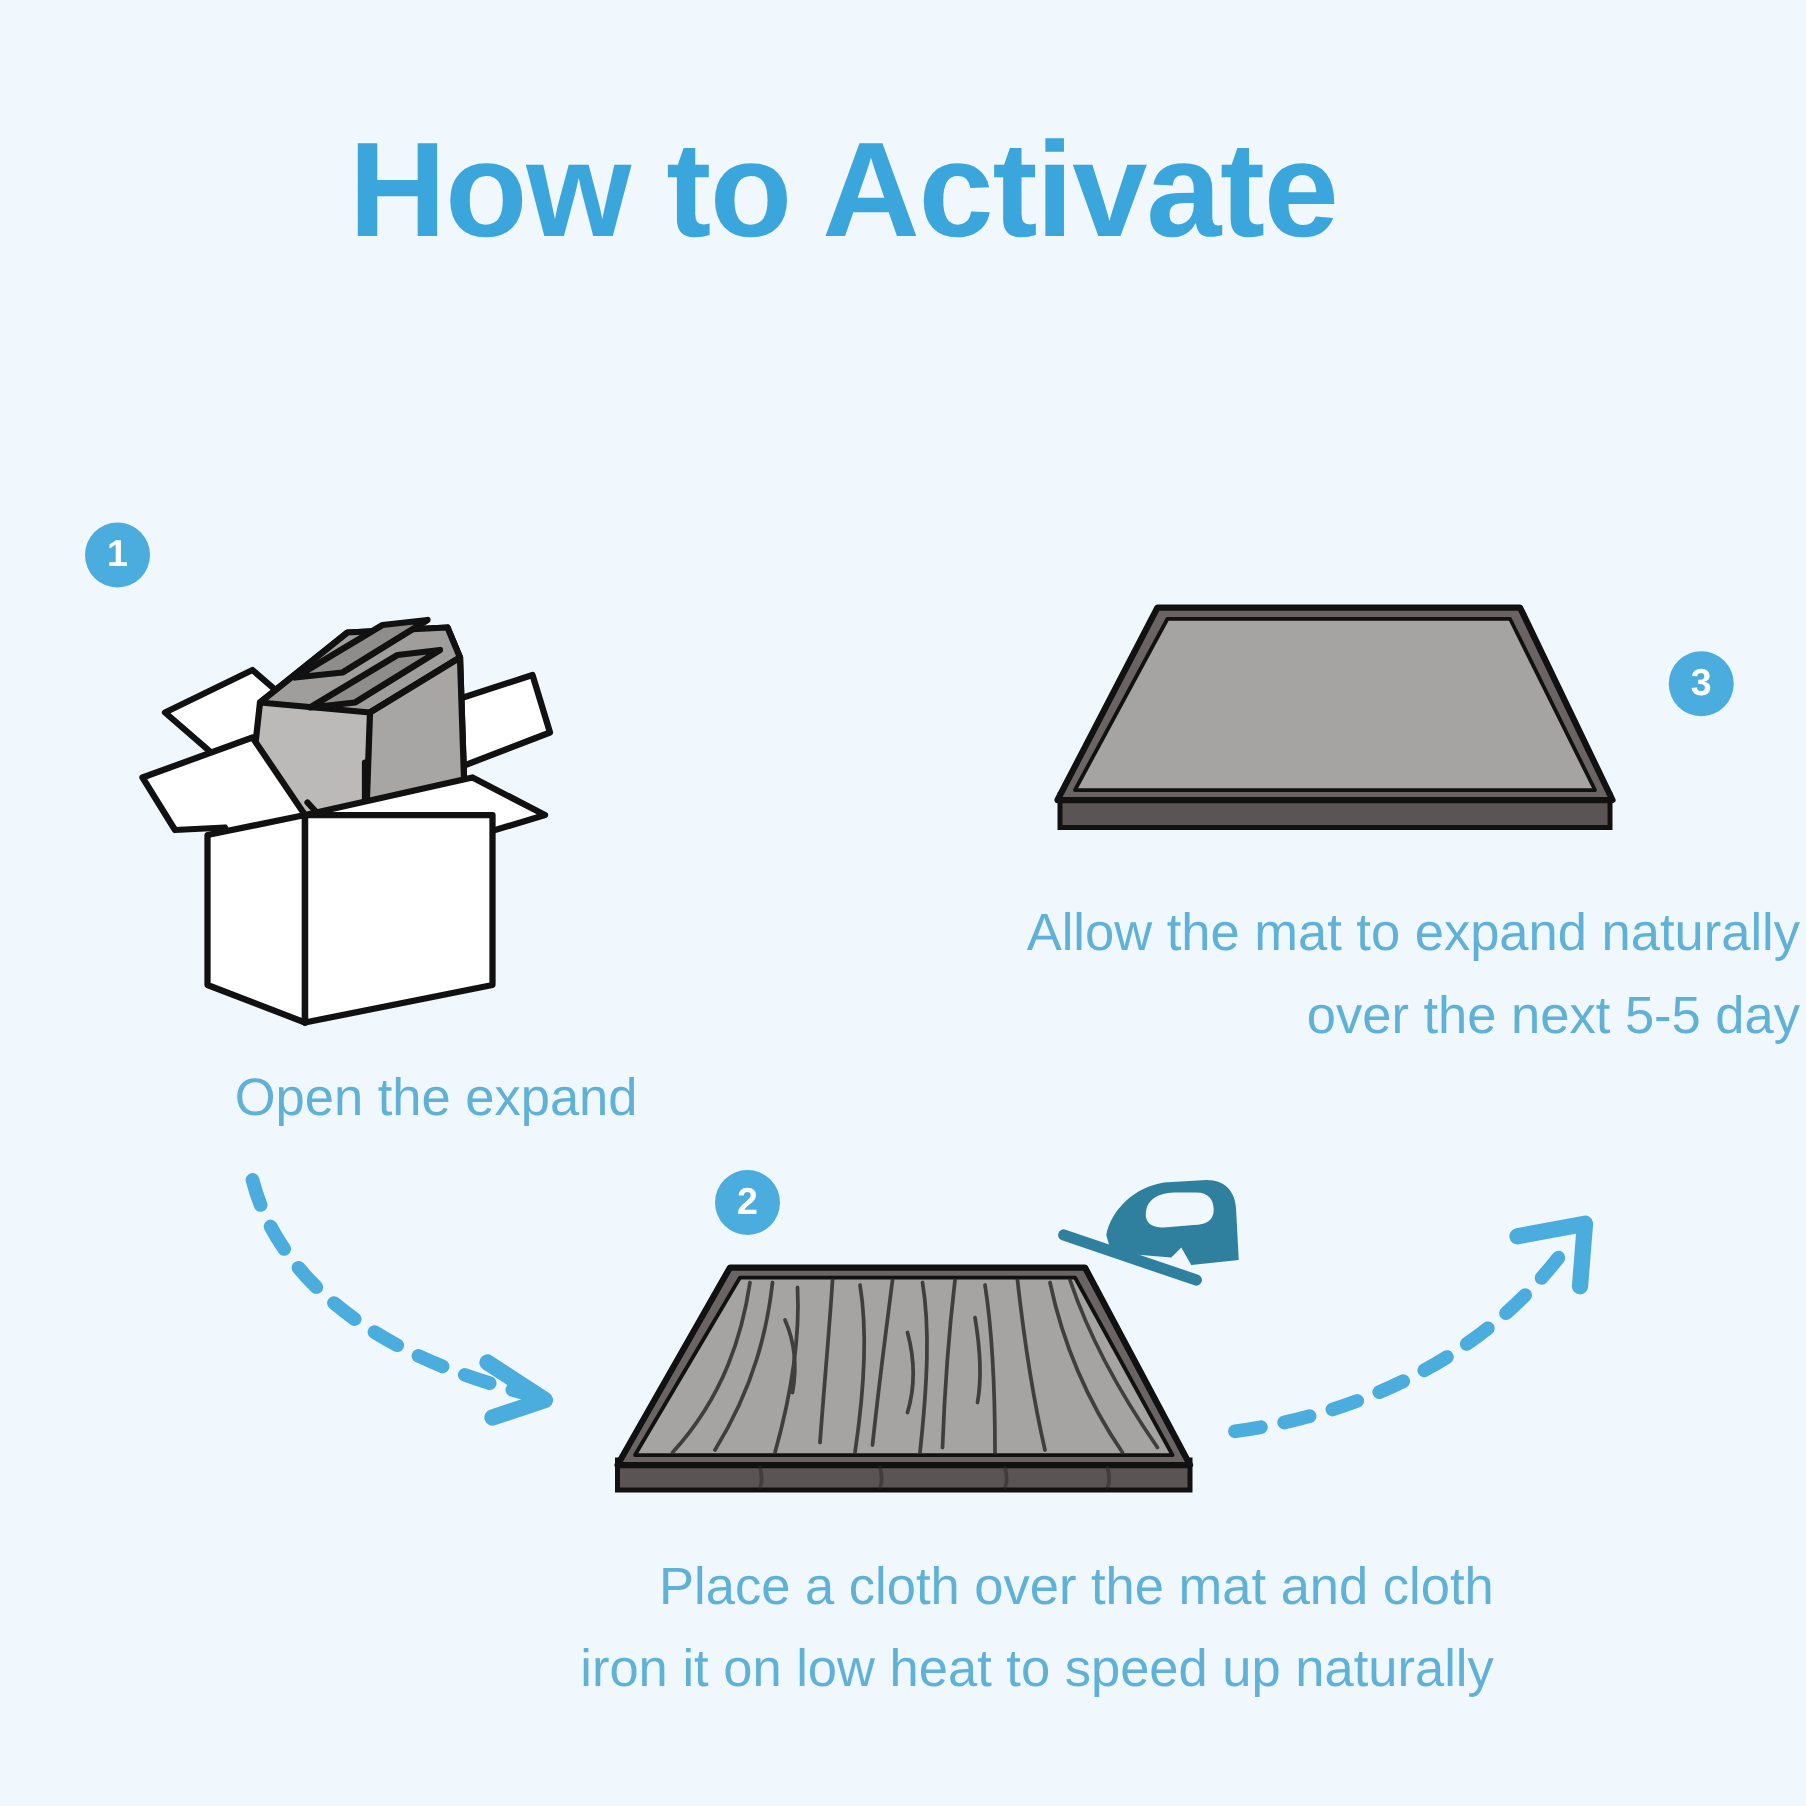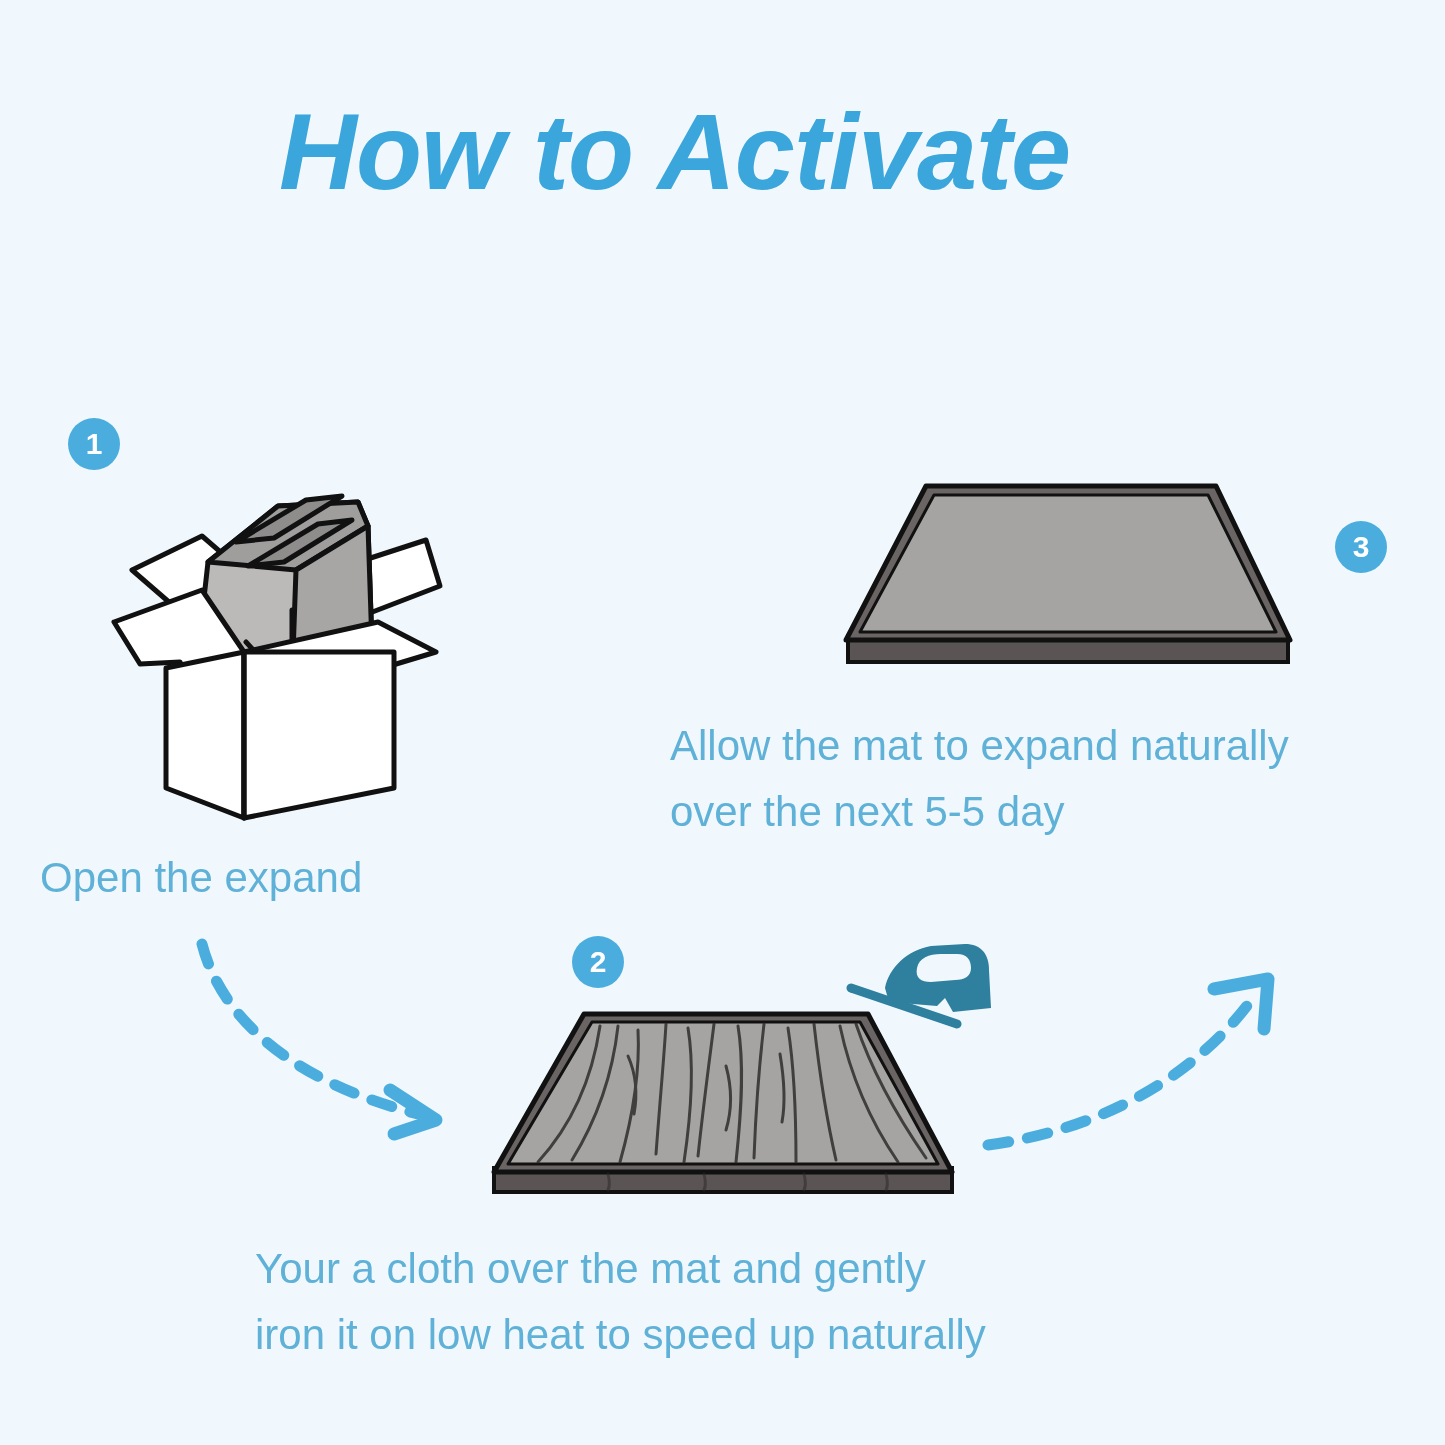--- a/index.html
+++ b/index.html
@@ -21,21 +21,20 @@
     background: #f0f8fd;
   }
 
   
   .title-block {
     position: absolute;
     left: 0;
     top: 78px;
     width: 1349px;
     text-align: center;
-    font-style: italic;
   }
   .title-line {
     display: block;
     color: #3aa6dc;
     font-family: "Liberation Sans", sans-serif;
     font-weight: bold;
     font-size: 108px;
     line-height: 148px;
     letter-spacing: -1px;
   }
@@ -58,21 +57,21 @@
   #badge-2 { left: 572px;  top: 936px; }
   #badge-3 { left: 1335px; top: 521px; }
 
   
   .caption {
     position: absolute;
     color: #5fb1d7;
     font-family: "Liberation Sans", sans-serif;
     font-size: 40px;
     line-height: 66px;
-    text-align: left;
+    text-align: right;
   }
   #caption-1 {
     left: 40px;
     top: 845px;
     width: 470px;
     font-size: 42px;
   }
   #caption-3 {
     left: 670px;
     top: 713px;
@@ -194,21 +193,21 @@
       <g fill="none" stroke="#2c2828" stroke-width="3" stroke-linecap="round" opacity="0.5">
         <path d="M120,178 C122,186 122,190 120,194"></path>
         <path d="M216,178 C218,186 218,190 216,194"></path>
         <path d="M316,178 C318,186 318,190 316,194"></path>
         <path d="M398,178 C400,186 400,190 398,194"></path>
       </g>
     </svg>
   </div>
 
   <div class="caption" id="caption-2">
-    <span>Your a cloth over the mat and gently</span>
+    <span>Place a cloth over the mat and cloth</span>
     <span>iron it on low heat to speed up naturally</span>
   </div>
 
   <div class="art" id="art-arrow-r">
     <svg width="320" height="210" viewBox="0 0 320 210">
       <path d="M10,190 C100,178 210,136 280,36" fill="none" stroke="#4badde" stroke-width="11" stroke-linecap="round" stroke-dasharray="21 19"></path>
       <path d="M236,34 L290,24 L286,74" fill="none" stroke="#4badde" stroke-width="13" stroke-linecap="round" stroke-linejoin="round"></path>
     </svg>
   </div>
 

